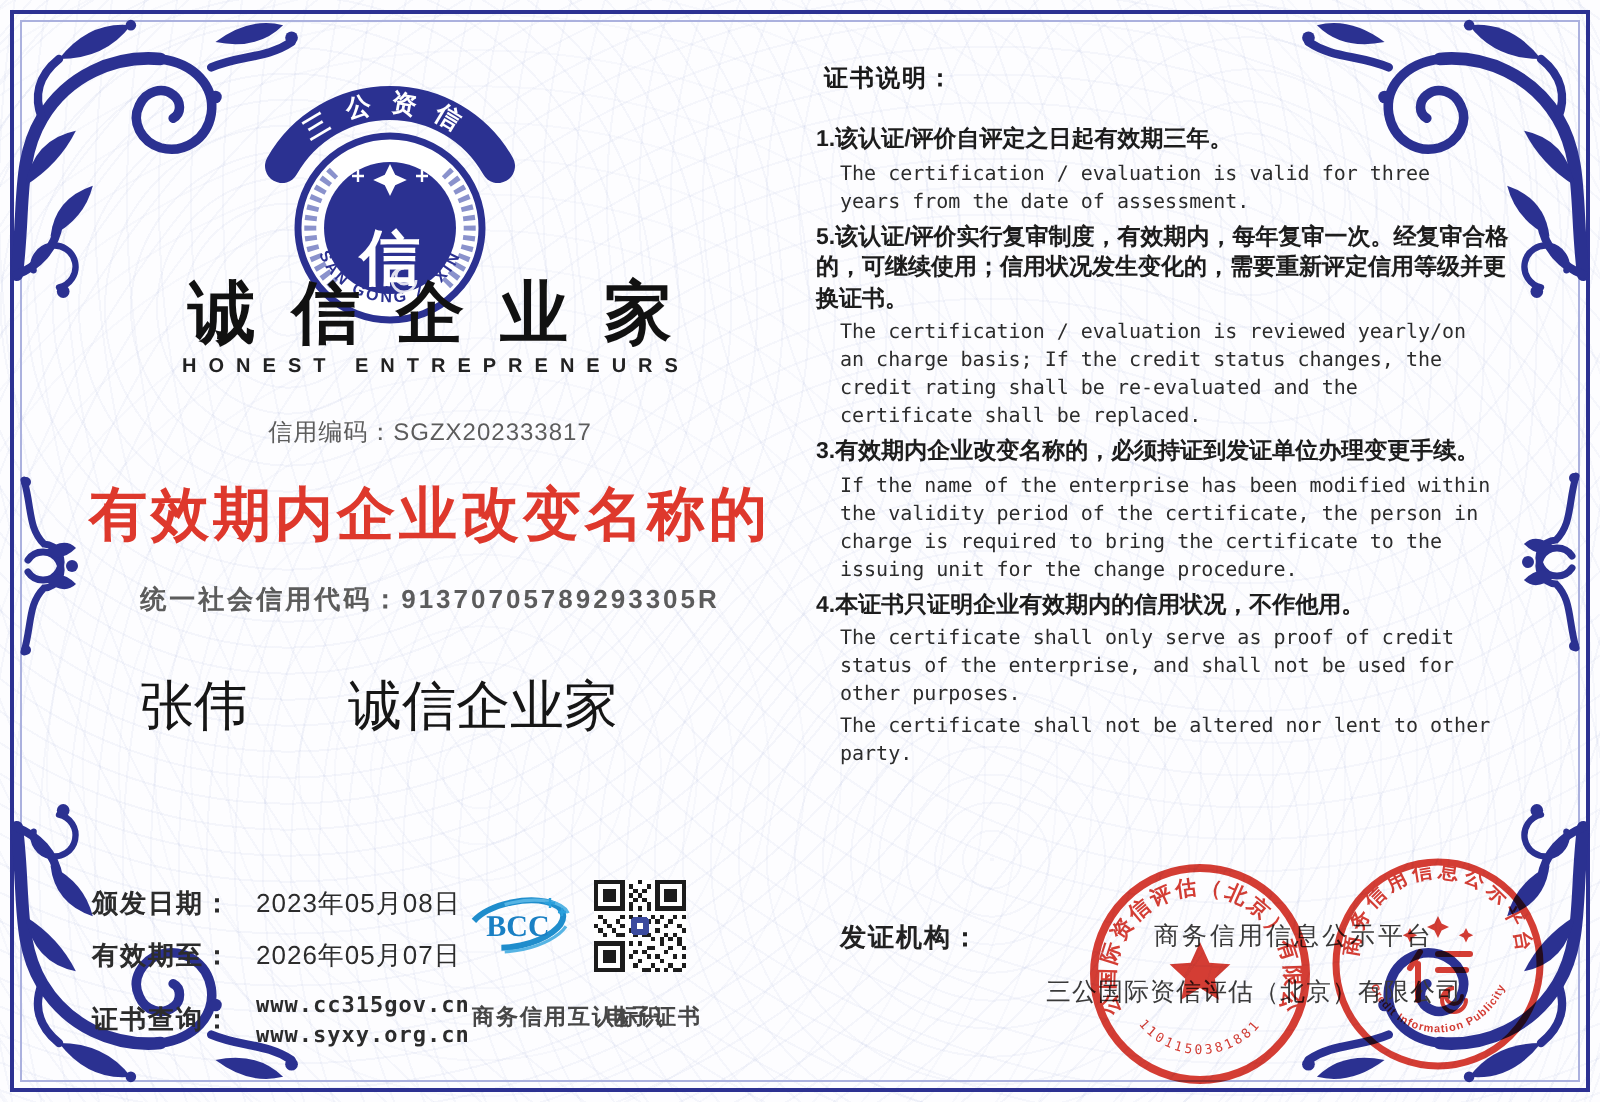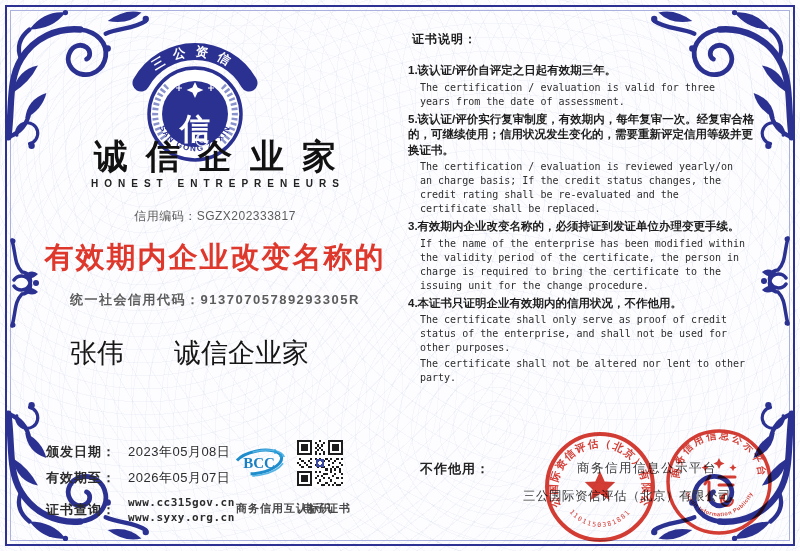--- a/index.html
+++ b/index.html
@@ -233,21 +233,21 @@
     <p class="ins-en">The certification / evaluation is valid for three years from the date of assessment.</p>
     <p class="ins-zh">5.该认证/评价实行复审制度，有效期内，每年复审一次。经复审合格的，可继续使用；信用状况发生变化的，需要重新评定信用等级并更换证书。</p>
     <p class="ins-en">The certification / evaluation is reviewed yearly/on an charge basis; If the credit status changes, the credit rating shall be re-evaluated and the certificate shall be replaced.</p>
     <p class="ins-zh">3.有效期内企业改变名称的，必须持证到发证单位办理变更手续。</p>
     <p class="ins-en">If the name of the enterprise has been modified within the validity period of the certificate, the person in charge is required to bring the certificate to the issuing unit for the change procedure.</p>
     <p class="ins-zh">4.本证书只证明企业有效期内的信用状况，不作他用。</p>
     <p class="ins-en">The certificate shall only serve as proof of credit status of the enterprise, and shall not be used for other purposes.</p>
     <p class="ins-en">The certificate shall not be altered nor lent to other party.</p>
   </div>
 
-  <div class="abs issuer-label">不作他用：</div>
+  <div class="abs issuer-label">发证机构：</div>
   <div class="abs issuer-line1">商务信用信息公示平台</div>
   <div class="abs issuer-line2">三公国际资信评估（北京）有限公司</div>
 
   <svg class="seal seal1" viewBox="0 0 116 116">
     <defs>
       <path id="s1top" d="M17,74 A43,43 0 1 1 99,74"></path>
       <path id="s1bot" d="M22,74 A39,39 0 0 0 94,74"></path>
     </defs>
     <circle cx="58" cy="58" r="53" fill="none" stroke="#d2281e" stroke-width="4"></circle>
     <text font-size="10.5" font-weight="bold" fill="#d2281e" letter-spacing="1.5" font-family="Liberation Sans, sans-serif">

